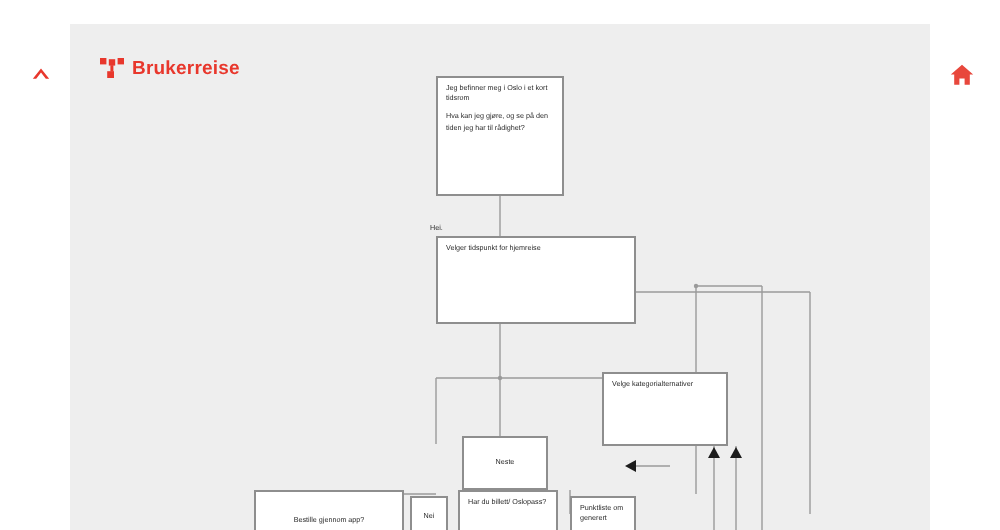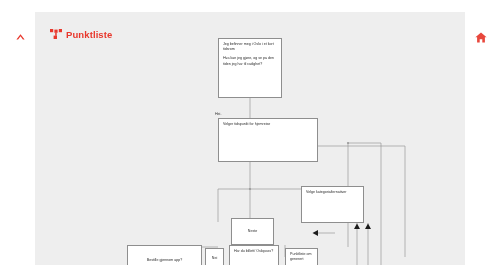--- a/index.html
+++ b/index.html
@@ -121,21 +121,21 @@
     <div id="brand">
       <span id="brand-logo-wrap">
         <svg id="brand-logo" viewBox="0 0 12 11" aria-hidden="true">
           <rect x="0" y="0" width="3.2" height="3.2" fill="#e8372c"></rect>
           <rect x="8.8" y="0" width="3.2" height="3.2" fill="#e8372c"></rect>
           <rect x="4.4" y="0.6" width="3.2" height="3.2" fill="#e8372c"></rect>
           <rect x="5.2" y="3.6" width="1.5" height="3.2" fill="#e8372c"></rect>
           <rect x="3.6" y="6.6" width="3.4" height="3.4" fill="#e8372c"></rect>
         </svg>
       </span>
-      <span id="brand-title">Punktliste</span>
+      <span id="brand-title">Brukerreise</span>
     </div>
 
     <div id="diagram">
 
       <svg id="edges" width="430" height="253">
         <g stroke="#9a9a9a" stroke-width="0.7" fill="none">
 
           <line x1="215" y1="86" x2="215" y2="106"></line>
 
           <line x1="215" y1="150" x2="215" y2="221"></line>

